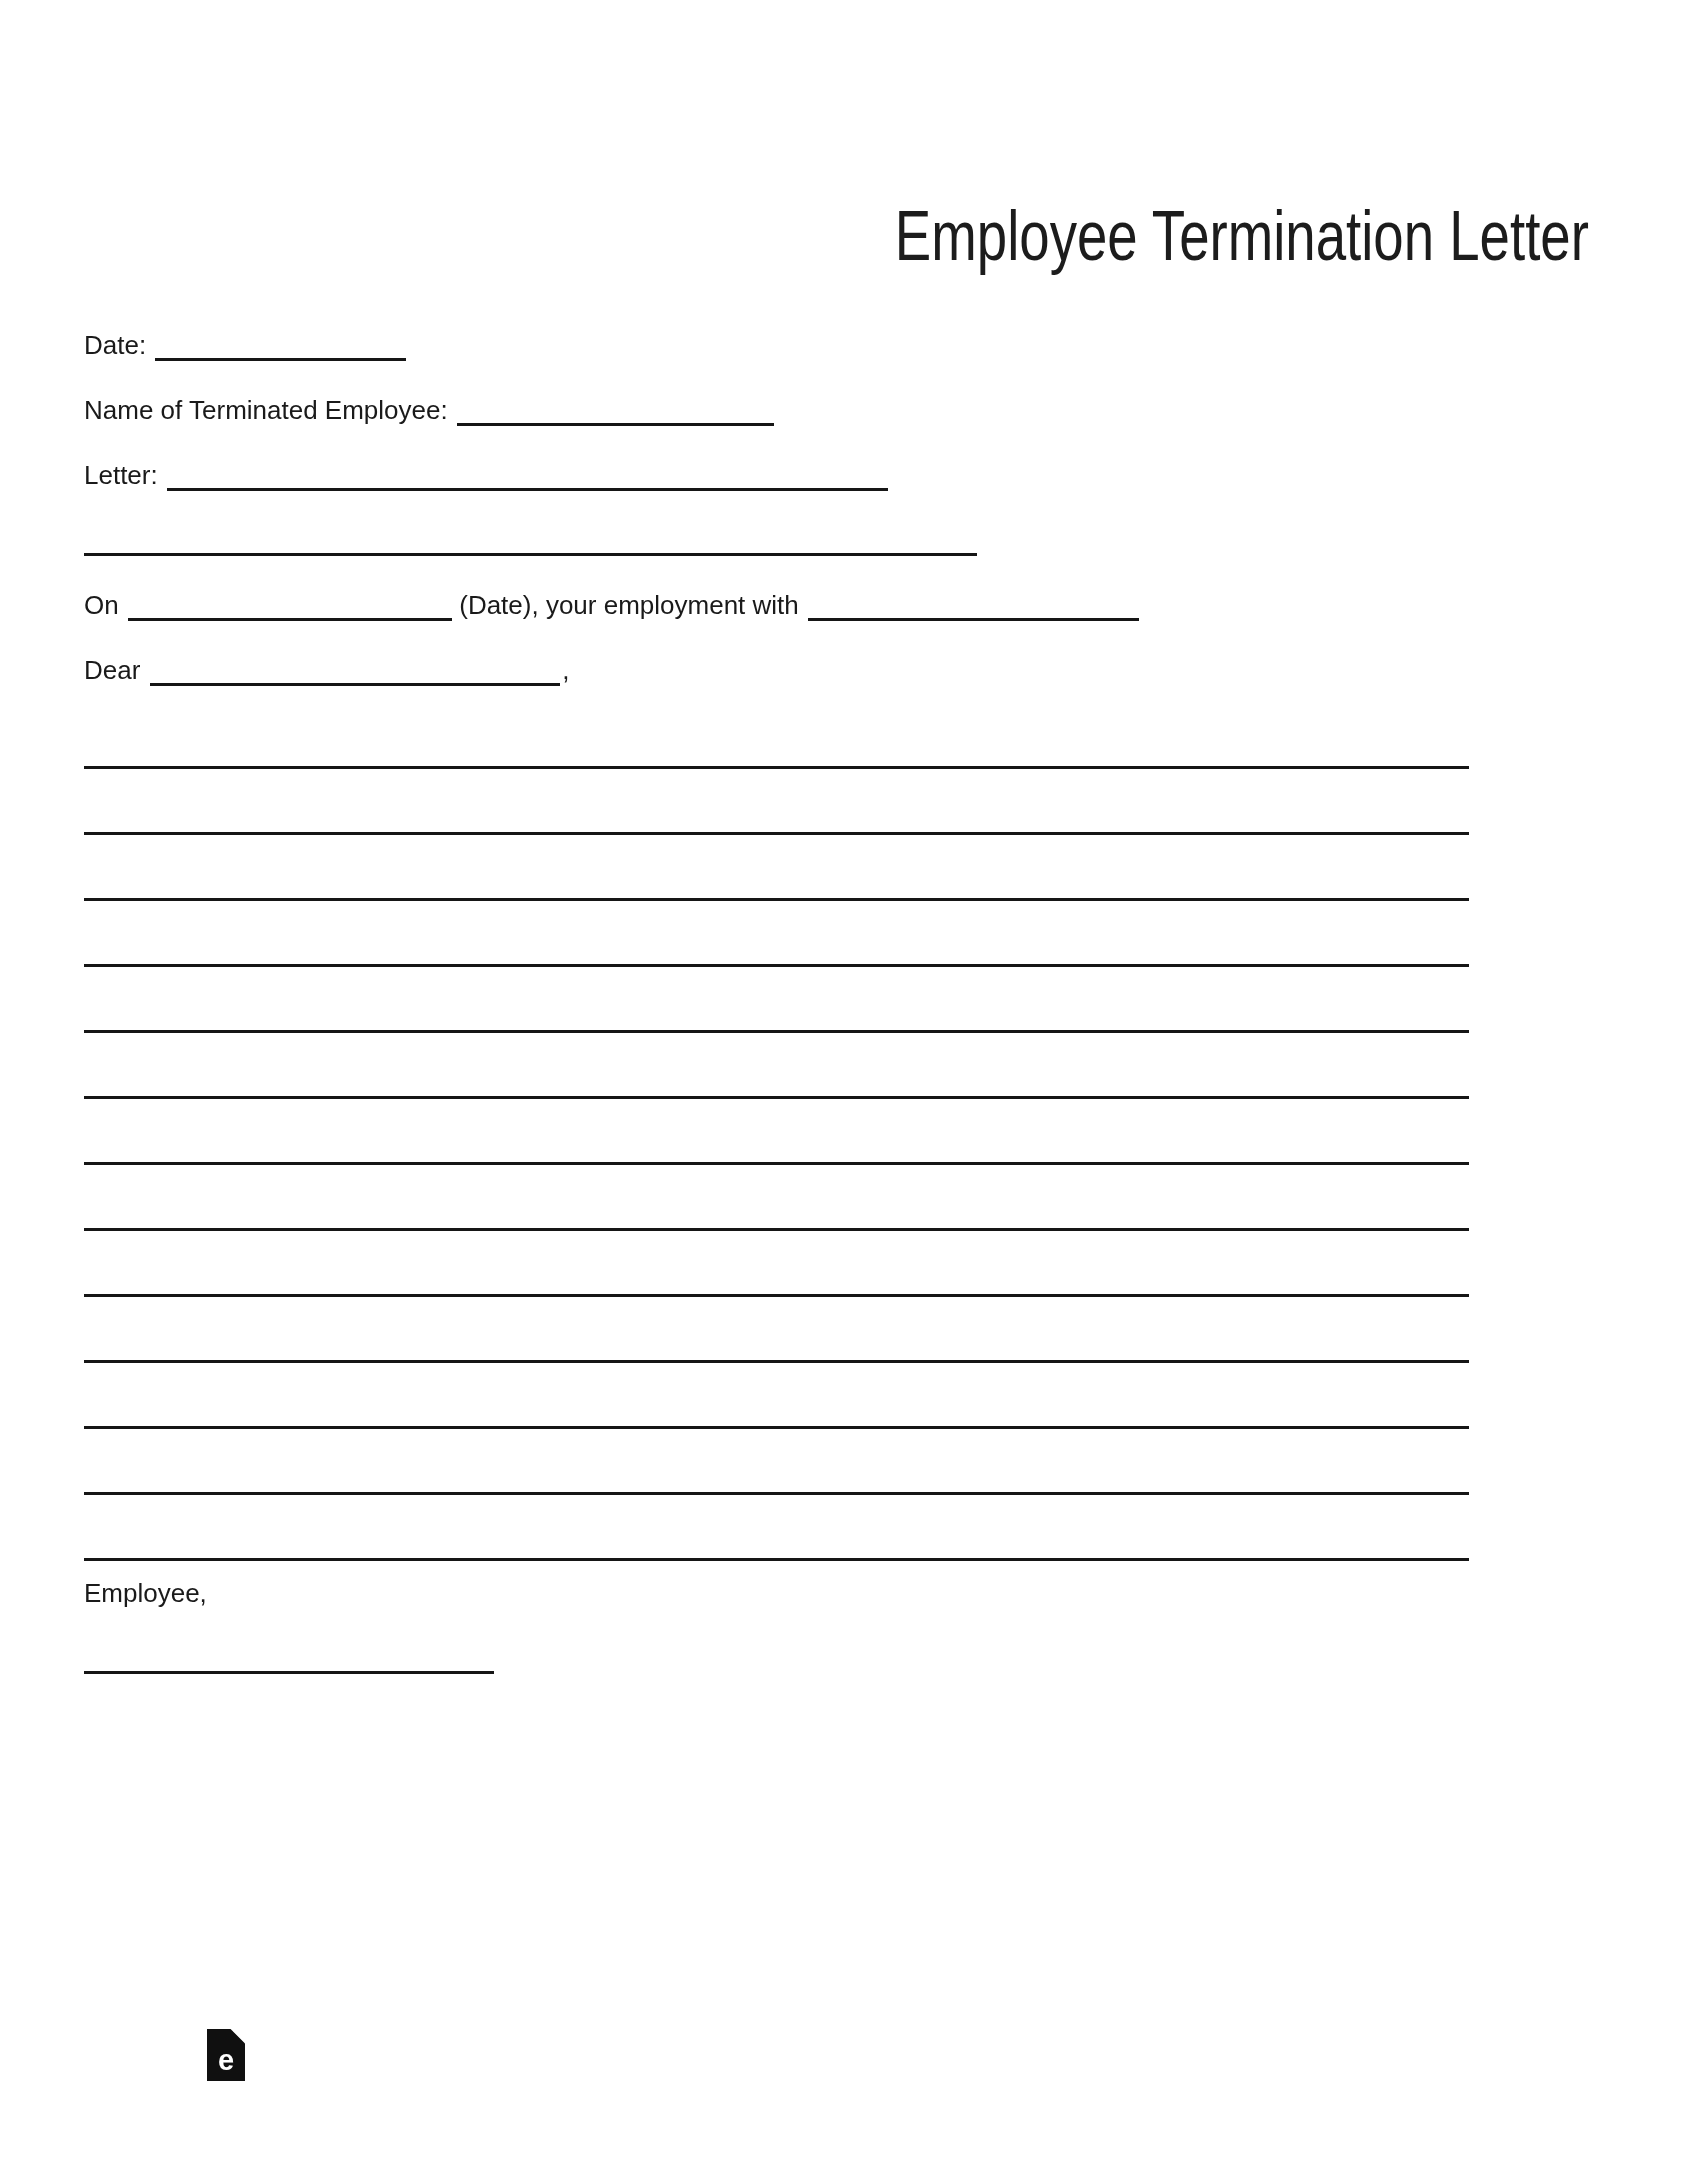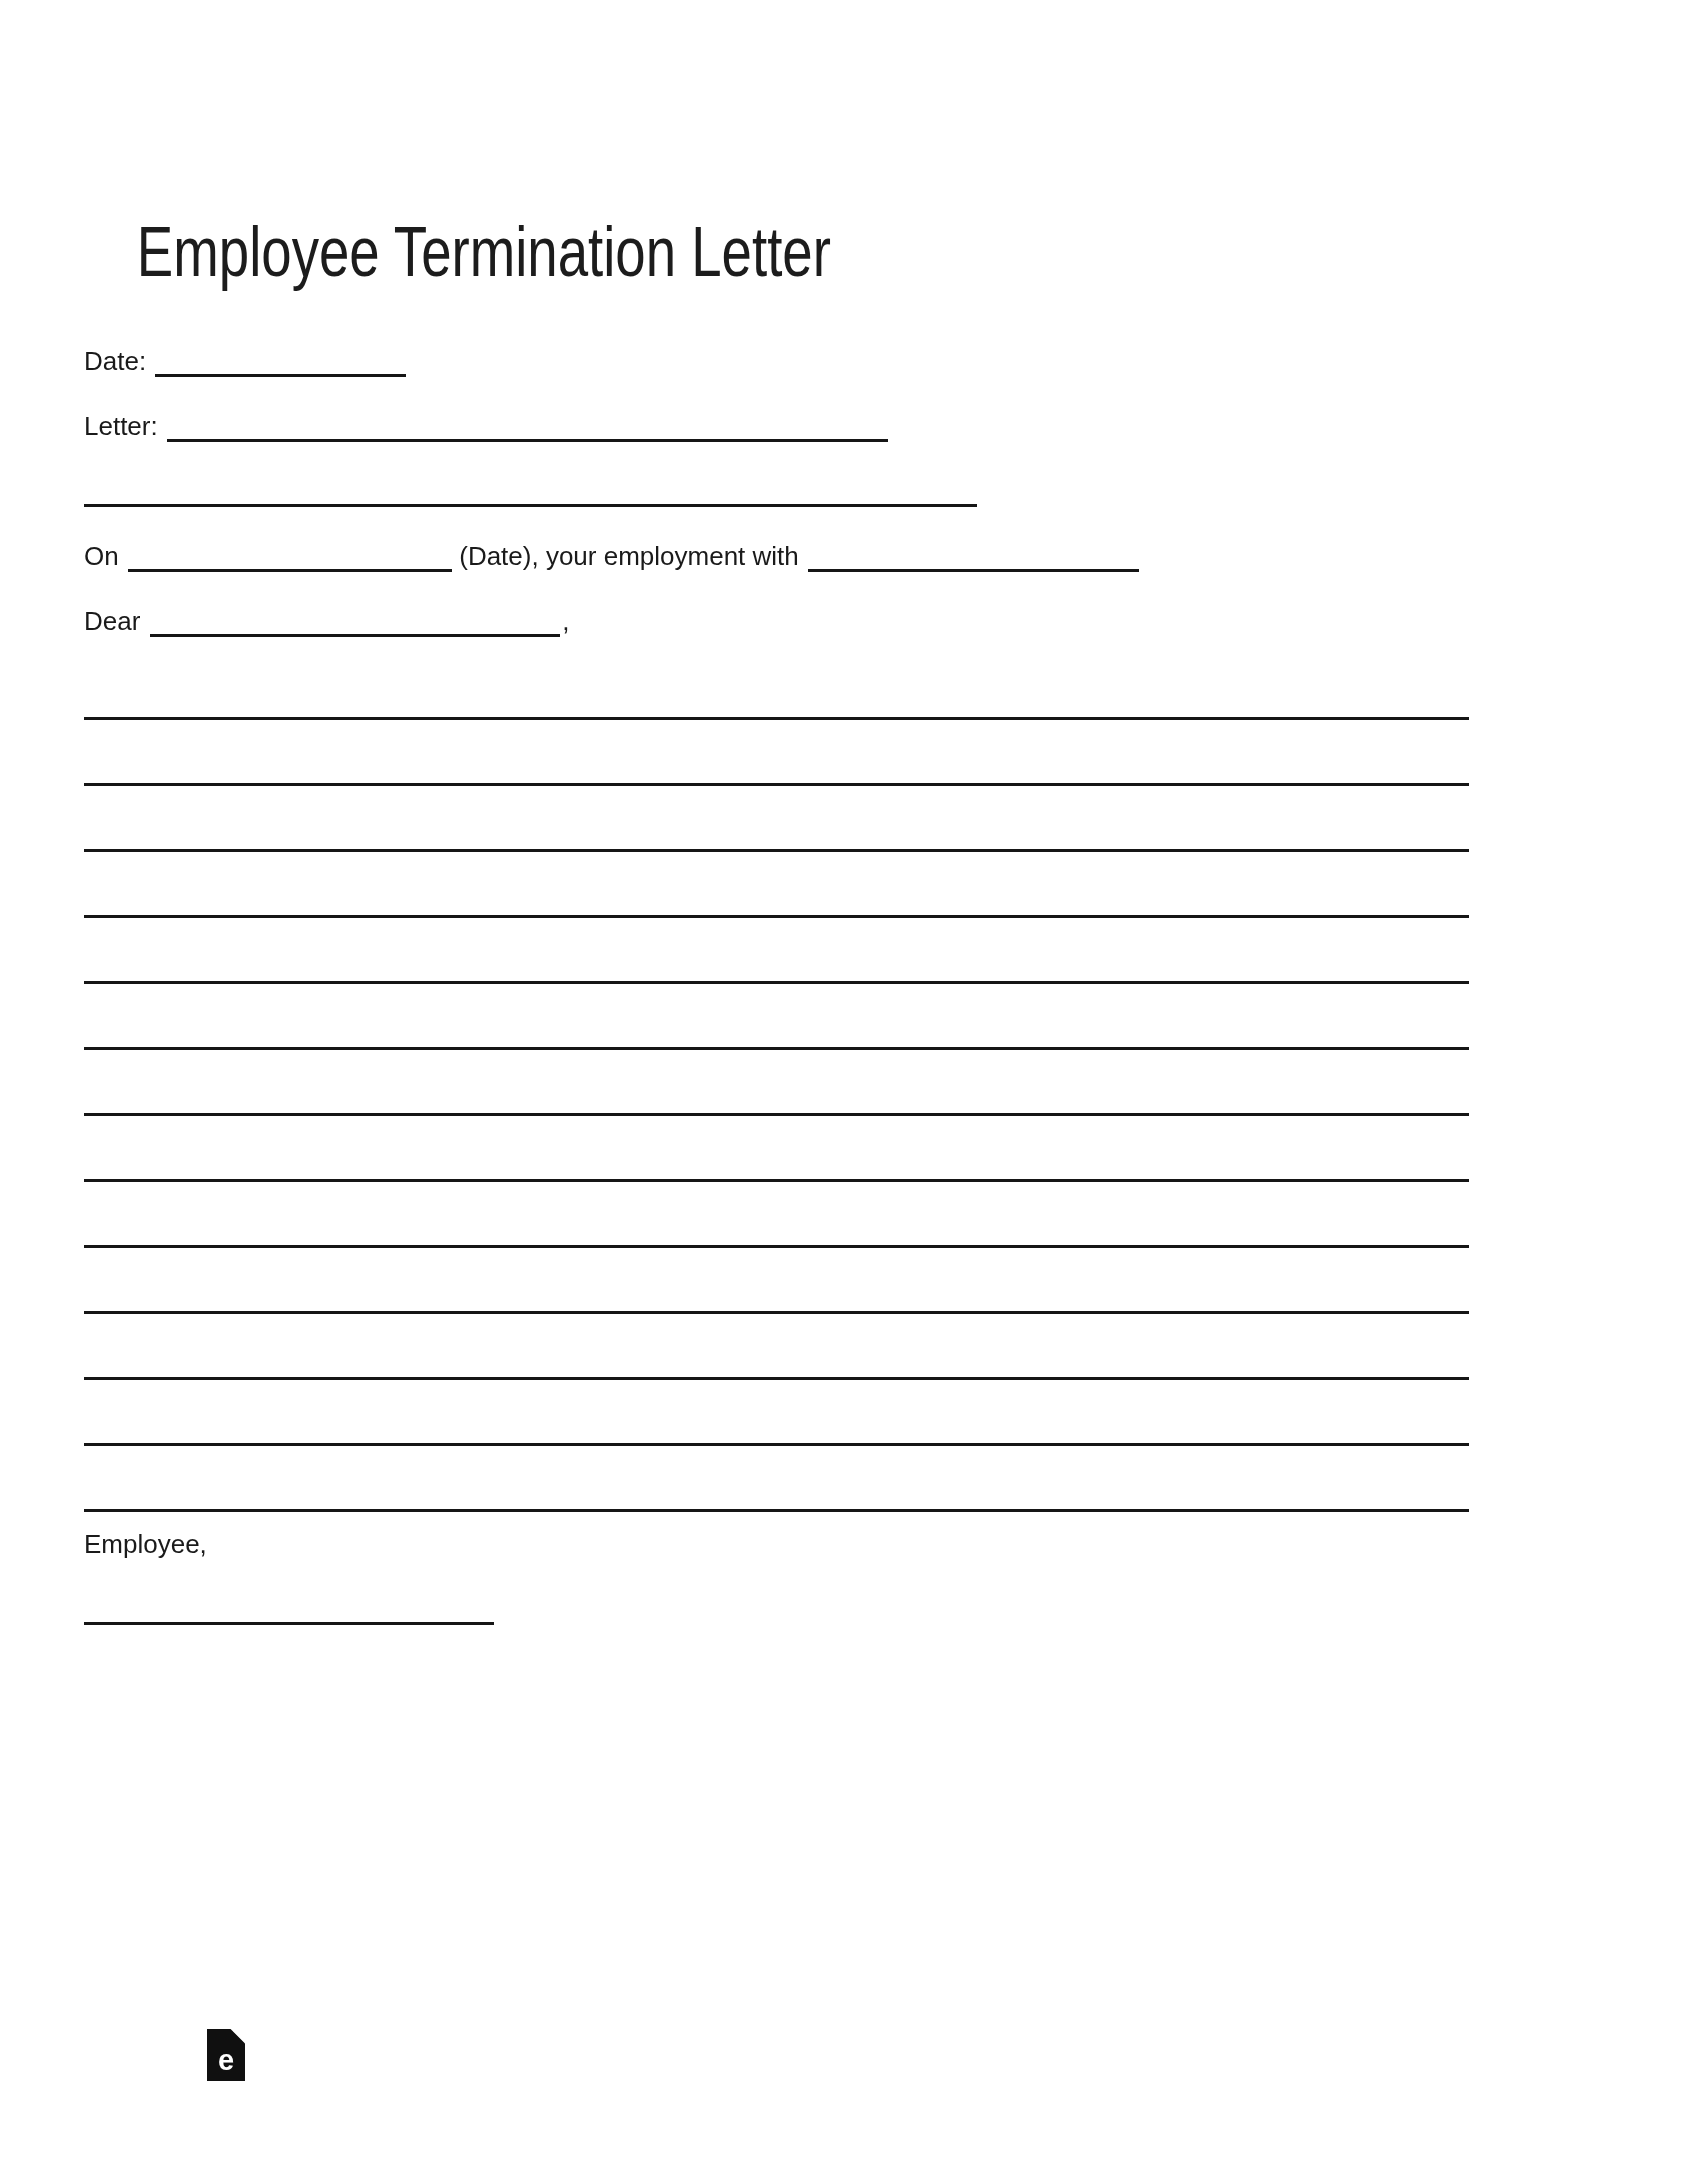--- a/index.html
+++ b/index.html
@@ -5,24 +5,24 @@
   html,body{margin:0;padding:0;background:#ffffff;}
   .page{
     position:relative;
     width:1687px;height:2183px;
     background:#ffffff;
     font-family:"Liberation Sans","DejaVu Sans",sans-serif;
     color:#1a1a1a;
     overflow:hidden;
   }
   h1.title{
-    margin:16px;
+    margin:0;
     padding-top:193px;
     height:86px;line-height:86px;
-    text-align:left;
+    text-align:right;
     font-size:70px;font-weight:400;
     color:#1c1c1c;
     white-space:nowrap;
     padding-left:23px;
   }
   .title-text{
     display:inline-block;
     transform:scaleX(0.78);
     transform-origin:50% 50%;
   }
@@ -89,20 +89,23 @@
   <h1 class="title">
     <span class="title-text">Employee Termination Letter</span>
   </h1>
 
   <div class="content">
     <div class="rows">
       <div class="row">
         <span>Date:</span><span class="blank w-date"></span>
       </div>
       <div class="row">
+        <span>Name of Terminated Employee:</span><span class="blank w-name"></span>
+      </div>
+      <div class="row">
         <span>Letter:</span><span class="blank w-address"></span>
       </div>
       <div class="row">
         <span class="blank w-addr2"></span>
       </div>
       <div class="row">
         <span>On</span><span class="blank w-on"></span>
         <span>(Date), your employment with</span><span class="blank w-with"></span>
       </div>
       <div class="row">

